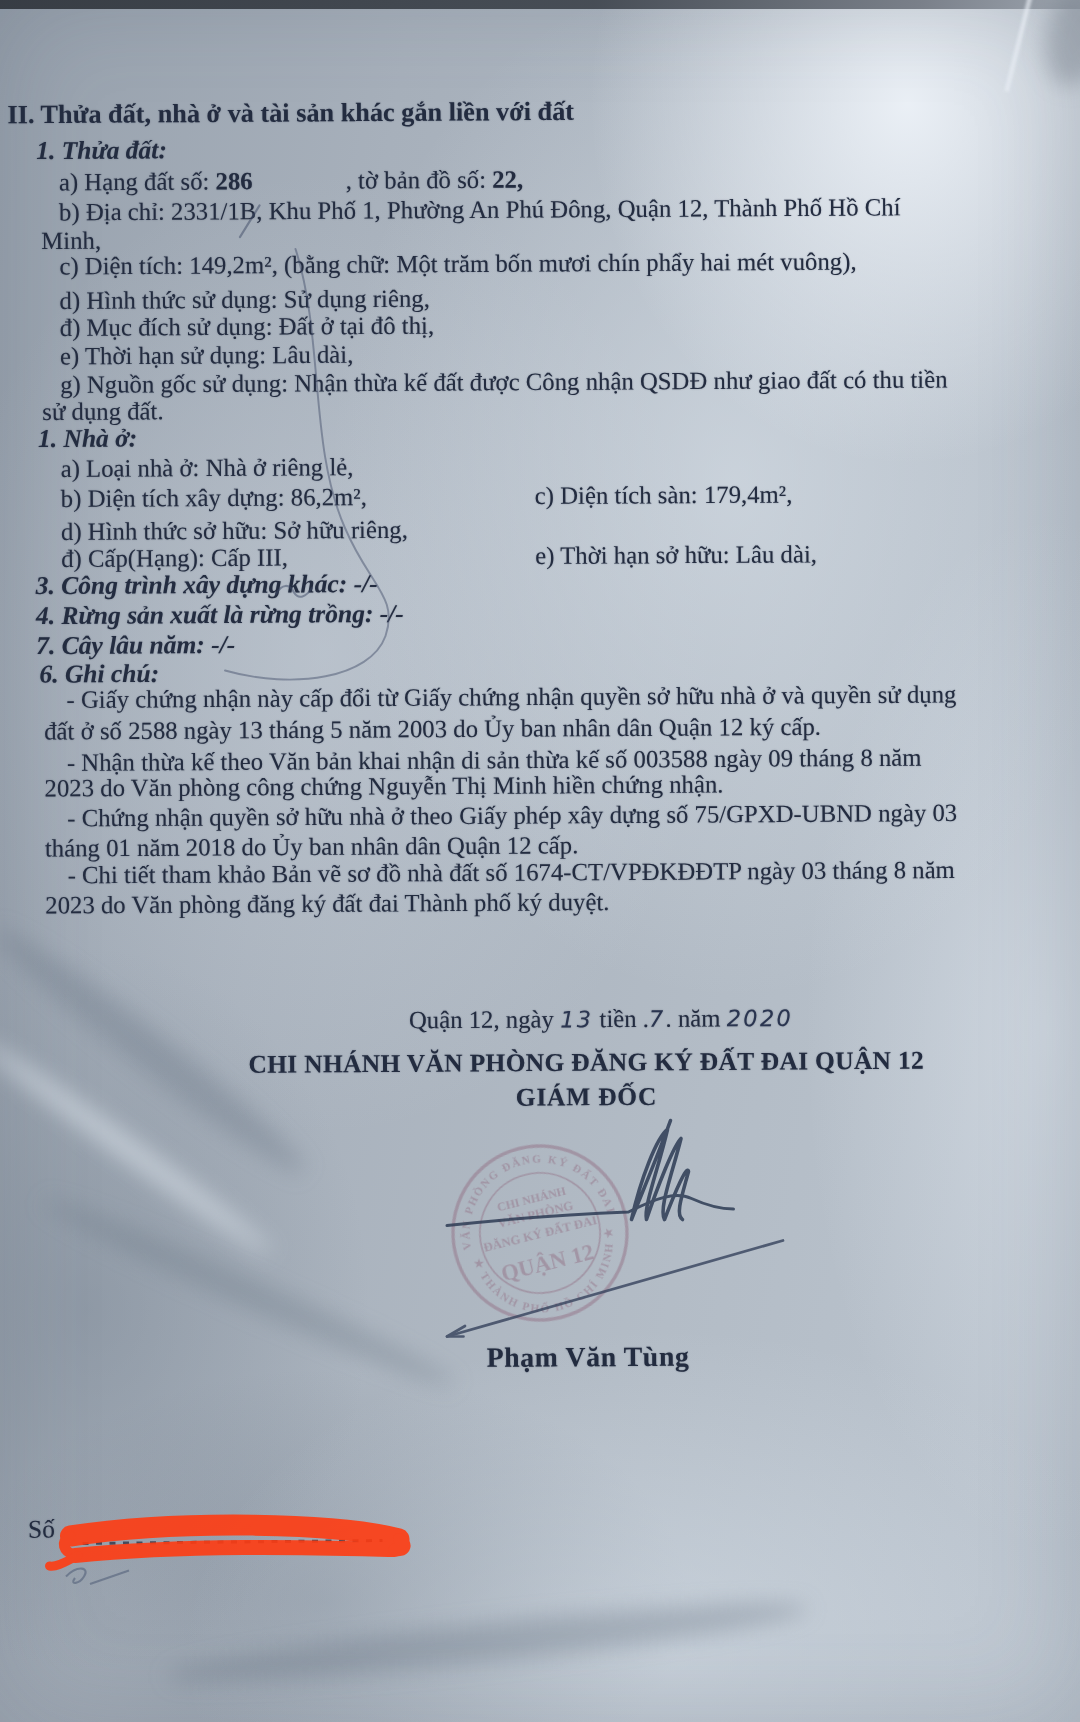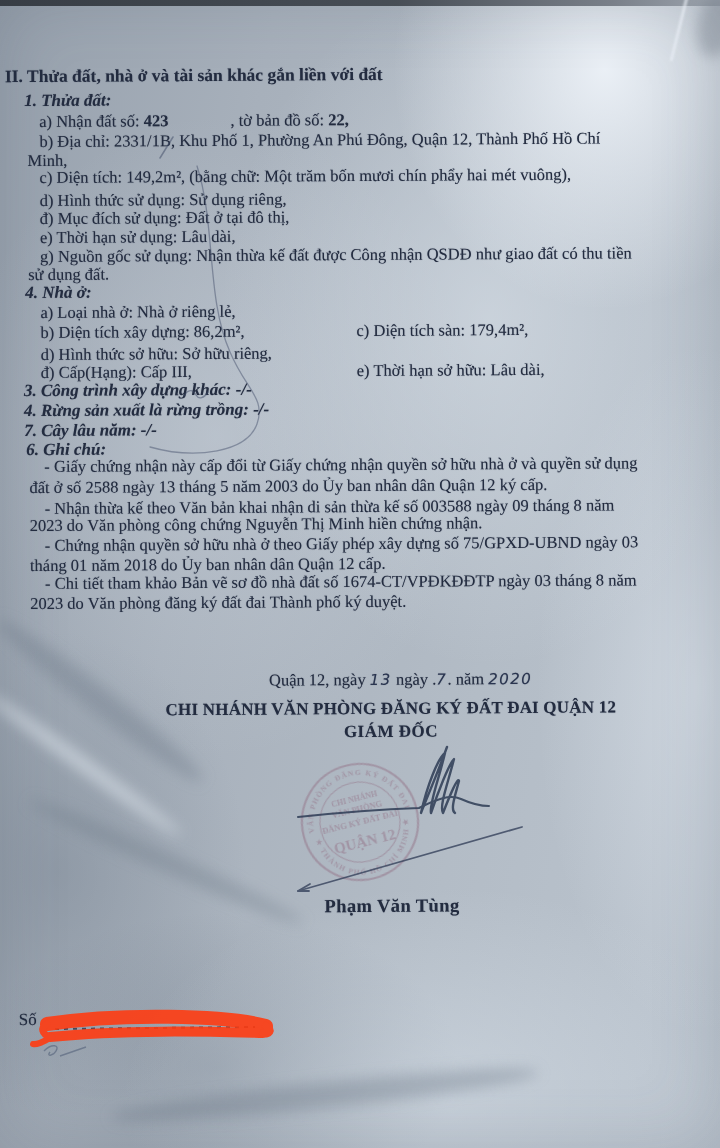--- a/index.html
+++ b/index.html
@@ -44,52 +44,52 @@
   <div class="shade" style="left:-30px;top:688px;width:260px;height:26px;background:rgba(100,112,126,.32);transform:rotate(38deg);"></div>
   <div class="shade" style="left:-36px;top:758px;width:240px;height:14px;background:rgba(230,237,244,.55);transform:rotate(36deg);"></div>
   <div class="shade" style="left:16px;top:852px;width:300px;height:20px;background:rgba(104,116,130,.30);transform:rotate(24deg);"></div>
   <div class="shade" style="left:110px;top:1082px;width:430px;height:26px;background:rgba(100,112,126,.33);transform:rotate(-6deg);"></div>
 
   <div class="content">
 
     <div class="ln title" style="left:8px;top:64px;">II. Thửa đất, nhà ở và tài sản khác gắn liền với đất</div>
     <div class="ln bi" style="left:27px;top:89px;text-align:center;">1. Thửa đất:</div>
 
-    <div class="ln" style="left:42px;top:110px;"><span>a) Nhận đất số: </span><span class="b">423</span><span style="display:inline-block;width:62px;"></span><span>, tờ bản đồ số: </span><span class="b">22,</span></div>
+    <div class="ln" style="left:42px;top:110px;"><span>a) Hạng đất số: </span><span class="b">286</span><span style="display:inline-block;width:62px;"></span><span>, tờ bản đồ số: </span><span class="b">22,</span></div>
 
     <div class="ln" style="left:42px;top:130px;">b) Địa chỉ: 2331/1B, Khu Phố 1, Phường An Phú Đông, Quận 12, Thành Phố Hồ Chí</div>
     <div class="ln" style="left:30px;top:149px;">Minh,</div>
     <div class="ln" style="left:42px;top:166px;">c) Diện tích: 149,2m², (bằng chữ: Một trăm bốn mươi chín phẩy hai mét vuông),</div>
     <div class="ln" style="left:42px;top:189px;">d) Hình thức sử dụng: Sử dụng riêng,</div>
     <div class="ln" style="left:42px;top:207px;">đ) Mục đích sử dụng: Đất ở tại đô thị,</div>
     <div class="ln" style="left:42px;top:226px;">e) Thời hạn sử dụng: Lâu dài,</div>
     <div class="ln" style="left:42px;top:245px;">g) Nguồn gốc sử dụng: Nhận thừa kế đất được Công nhận QSDĐ như giao đất có thu tiền</div>
     <div class="ln" style="left:30px;top:263px;text-align:center;">sử dụng đất.</div>
 
-    <div class="ln bi" style="left:27px;top:281px;">4. Nhà ở:</div>
+    <div class="ln bi" style="left:27px;top:281px;">1. Nhà ở:</div>
     <div class="ln" style="left:42px;top:301px;">a) Loại nhà ở: Nhà ở riêng lẻ,</div>
     <div class="ln" style="left:42px;top:321px;width:660px;"><span>b) Diện tích xây dựng: 86,2m²,</span><span class="col2">c) Diện tích sàn: 179,4m²,</span></div>
     <div class="ln" style="left:42px;top:343px;">d) Hình thức sở hữu: Sở hữu riêng,</div>
     <div class="ln" style="left:42px;top:361px;width:660px;"><span>đ) Cấp(Hạng): Cấp III,</span><span class="col2">e) Thời hạn sở hữu: Lâu dài,</span></div>
 
     <div class="ln bi" style="left:25px;top:379px;">3. Công trình xây dựng khác: -/-</div>
     <div class="ln bi" style="left:25px;top:399px;">4. Rừng sản xuất là rừng trồng: -/-</div>
     <div class="ln bi" style="left:25px;top:419px;">7. Cây lâu năm: -/-</div>
     <div class="ln bi" style="left:27px;top:438px;text-align:center;">6. Ghi chú:</div>
 
     <div class="ln" style="left:45px;top:455px;">- Giấy chứng nhận này cấp đổi từ Giấy chứng nhận quyền sở hữu nhà ở và quyền sử dụng</div>
     <div class="ln" style="left:30px;top:476px;">đất ở số 2588 ngày 13 tháng 5 năm 2003 do Ủy ban nhân dân Quận 12 ký cấp.</div>
     <div class="ln" style="left:45px;top:497px;">- Nhận thừa kế theo Văn bản khai nhận di sản thừa kế số 003588 ngày 09 tháng 8 năm</div>
     <div class="ln" style="left:30px;top:514px;">2023 do Văn phòng công chứng Nguyễn Thị Minh hiền chứng nhận.</div>
     <div class="ln" style="left:45px;top:534px;">- Chứng nhận quyền sở hữu nhà ở theo Giấy phép xây dựng số 75/GPXD-UBND ngày 03</div>
     <div class="ln" style="left:30px;top:554px;">tháng 01 năm 2018 do Ủy ban nhân dân Quận 12 cấp.</div>
     <div class="ln" style="left:45px;top:572px;">- Chi tiết tham khảo Bản vẽ sơ đồ nhà đất số 1674-CT/VPĐKĐĐTP ngày 03 tháng 8 năm</div>
     <div class="ln" style="left:30px;top:592px;">2023 do Văn phòng đăng ký đất đai Thành phố ký duyệt.</div>
 
-    <div class="ln center" style="left:150px;top:670px;width:500px;"><span>Quận 12, ngày </span><span class="hand">13</span><span> ngày .</span><span class="hand">7</span><span>. năm </span><span class="hand">2020</span></div>
+    <div class="ln center" style="left:150px;top:670px;width:500px;"><span>Quận 12, ngày </span><span class="hand">13</span><span> tiền .</span><span class="hand">7</span><span>. năm </span><span class="hand">2020</span></div>
     <div class="ln b center" style="left:70px;top:699px;width:640px;font-size:17px;letter-spacing:.2px;">CHI NHÁNH VĂN PHÒNG ĐĂNG KÝ ĐẤT ĐAI QUẬN 12</div>
     <div class="ln b center" style="left:70px;top:722px;width:640px;font-size:17px;letter-spacing:.5px;">GIÁM ĐỐC</div>
     <div class="ln name center" style="left:190px;top:896px;width:400px;">Phạm Văn Tùng</div>
 
     <div class="ln" style="left:16px;top:1008px;font-size:17px;">Số</div>
   </div>
 
   <svg class="ink" width="720" height="1148" viewBox="0 0 720 1148">
 
     <g stroke="#3e4a66" fill="none" stroke-linecap="round">

